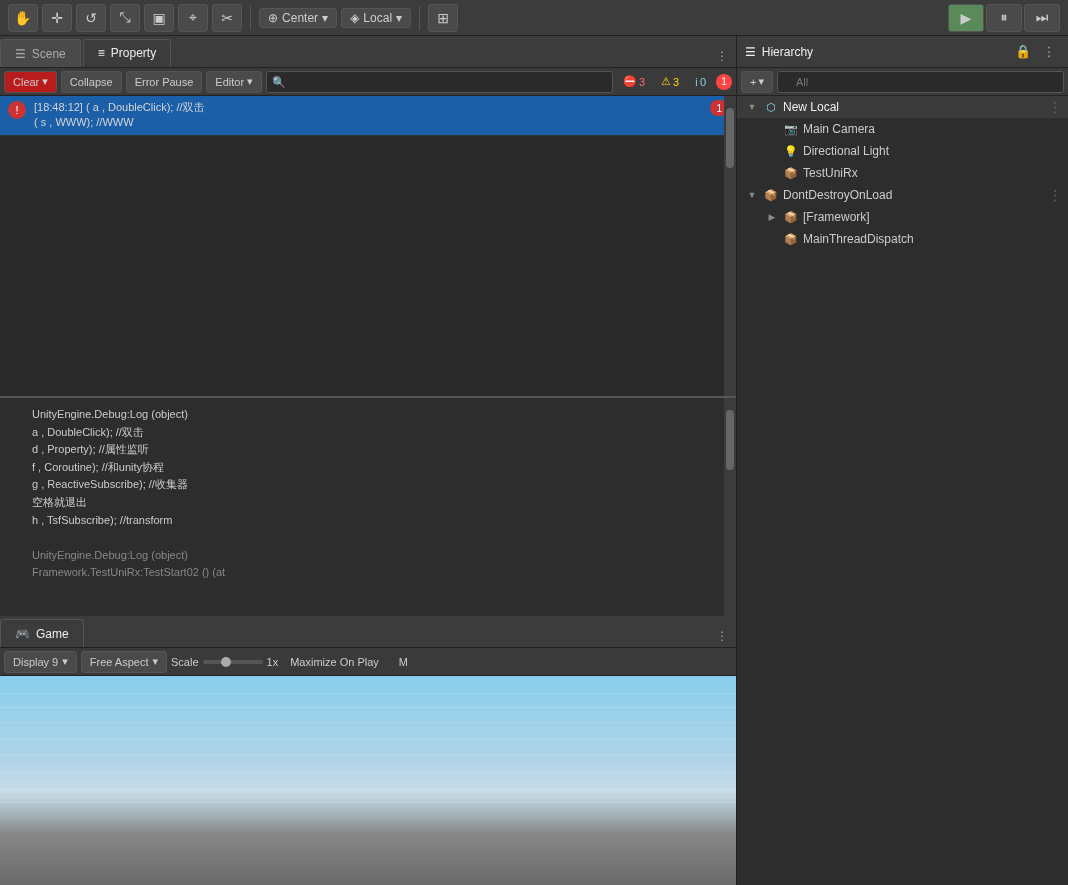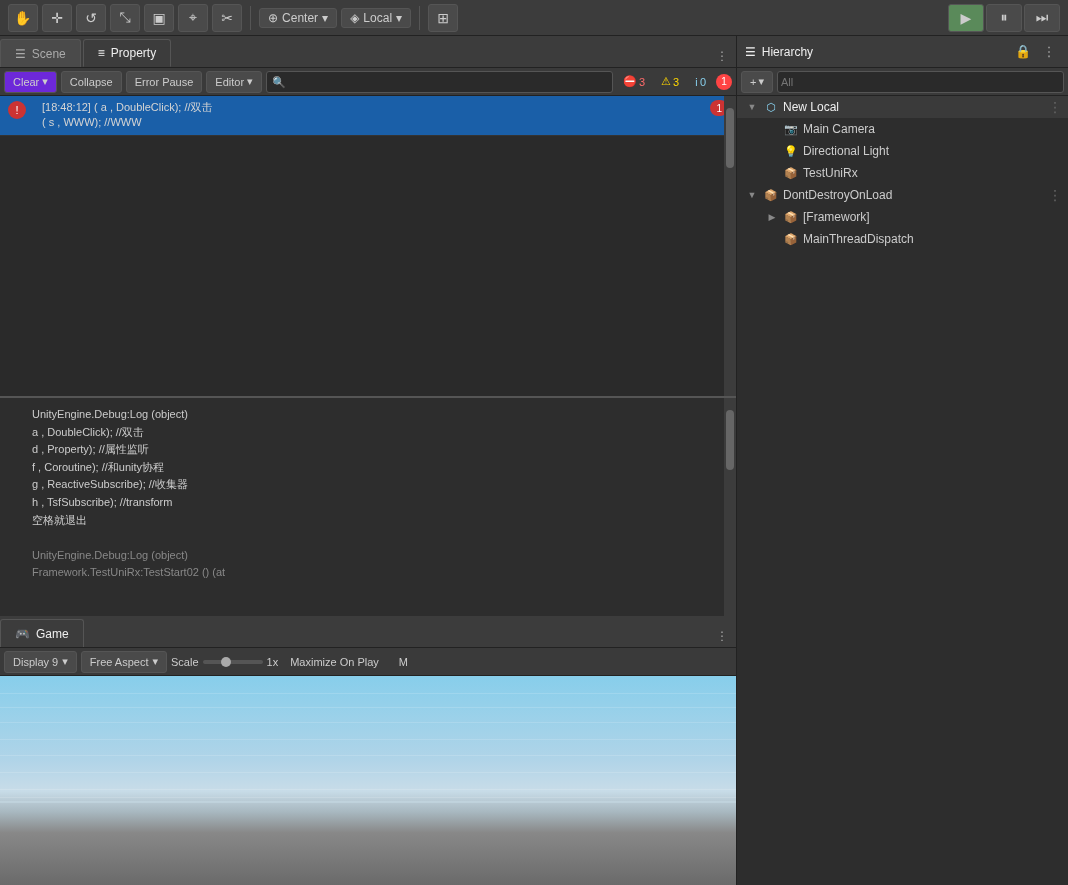--- a/index.html
+++ b/index.html
@@ -143,21 +143,21 @@
       border: 1px solid #555;
       border-radius: 3px;
       cursor: pointer;
       color: #ccc;
       font-size: 11px;
       display: flex;
       align-items: center;
       gap: 3px;
     }
     .console-btn.clear-btn {
-      background: #6d28d9;
+      background: #b91c1c;
     }
     .console-search {
       flex: 1;
       height: 22px;
       background: #2a2a2a;
       border: 1px solid #555;
       border-radius: 3px;
       padding: 0 6px;
       color: #ccc;
       font-size: 11px;
@@ -216,21 +216,20 @@
       margin-top: 1px;
     }
     .console-icon.error-icon {
       background: #cc3333;
       color: white;
     }
     .console-text {
       flex: 1;
       font-size: 11px;
       line-height: 1.4;
-      margin-left: 8px;
     }
     .console-count {
       background: #555;
       color: #ccc;
       border-radius: 10px;
       padding: 0 6px;
       font-size: 10px;
       height: 16px;
       display: flex;
       align-items: center;
@@ -425,21 +424,21 @@
       display: flex;
       align-items: center;
       gap: 2px;
     }
     .hierarchy-search {
       flex: 1;
       height: 22px;
       background: #2a2a2a;
       border: 1px solid #555;
       border-radius: 3px;
-      padding: 0 3px;
+      padding: 0 18px;
       color: #ccc;
       font-size: 11px;
     }
     .hierarchy-content {
       flex: 1;
       background: #2d2d2d;
       overflow-y: auto;
     }
     .tree-item {
       height: 22px;
@@ -609,22 +608,22 @@
         <div class="v-scroll-thumb"></div>
       </div>
     </div>
 
     <div class="console-detail" style="position:relative;padding-left:32px;">
       <div class="detail-line">UnityEngine.Debug:Log (object)</div>
       <div class="detail-line">a , DoubleClick);      //双击</div>
       <div class="detail-line">d , Property);         //属性监听</div>
       <div class="detail-line">f , Coroutine);        //和unity协程</div>
       <div class="detail-line">g , ReactiveSubscribe); //收集器</div>
+      <div class="detail-line">空格就退出</div>
       <div class="detail-line">h , TsfSubscribe);     //transform</div>
-      <div class="detail-line">空格就退出</div>
       <div class="detail-line">&nbsp;</div>
       <div class="detail-line dimmed">UnityEngine.Debug:Log (object)</div>
       <div class="detail-line dimmed">Framework.TestUniRx:TestStart02 () (at</div>
       <div class="v-scroll-track">
         <div class="v-scroll-thumb"></div>
       </div>
     </div>
 
     <div class="game-panel">
       <div class="game-tab-bar">

